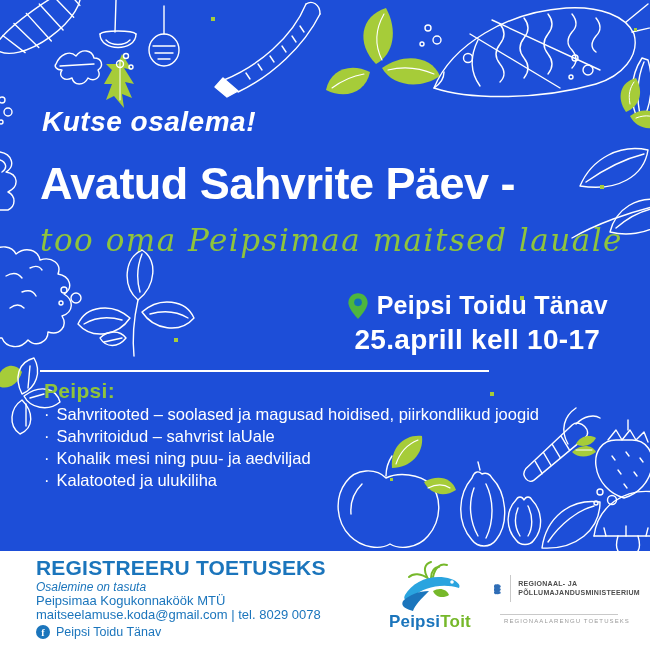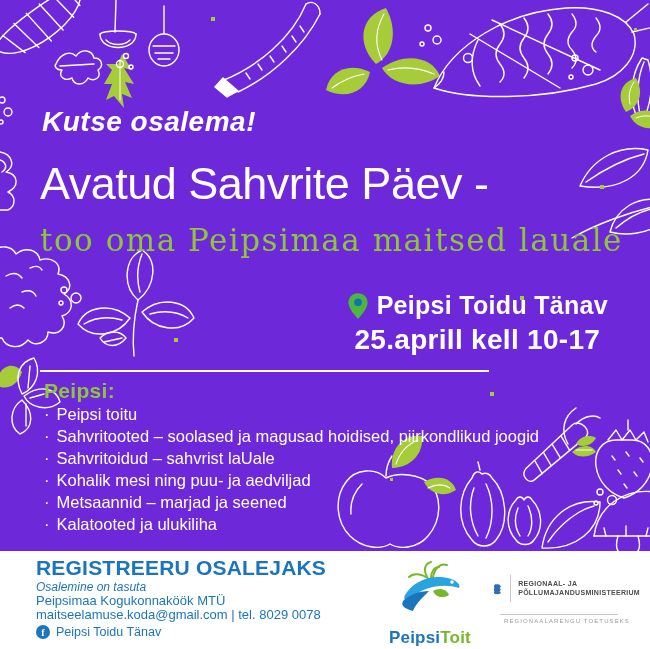--- a/index.html
+++ b/index.html
@@ -1,33 +1,33 @@
 <!DOCTYPE html>
 <html><head>
 <meta charset="utf-8">
 <style>
   html,body{margin:0;padding:0;background:#333;}
   .poster{
     position:relative;width:650px;height:649px;overflow:hidden;
-    background:#6d28d9;
+    background:#1d4ed8;
     font-family:"Liberation Sans","DejaVu Sans",sans-serif;
   }
   .doodles{position:absolute;left:0;top:0;pointer-events:none;}
   .kicker{
     position:absolute;left:42px;top:106px;
     color:#fff;font-style:italic;font-weight:600;font-size:28px;letter-spacing:.5px;
   }
   .title{
     position:absolute;left:40px;top:158px;margin:0;
-    color:#fff;font-weight:400;font-size:45px;letter-spacing:-0.5px;white-space:nowrap;
+    color:#fff;font-weight:700;font-size:45px;letter-spacing:-0.5px;white-space:nowrap;
   }
   .script-line{
     position:absolute;left:40px;top:222px;
     color:#8FC43C;font-family:"DejaVu Serif","Liberation Serif",serif;
-    font-size:31px;letter-spacing:1.5px;white-space:nowrap;
+    font-style:italic;font-size:31px;letter-spacing:1.5px;white-space:nowrap;
   }
   .location{
     position:absolute;right:42px;top:291px;
     display:flex;flex-direction:column;align-items:center;color:#fff;
   }
   .loc-row{display:flex;align-items:center;gap:8px;}
   .loc-name{font-size:25px;font-weight:700;letter-spacing:.3px;}
   .loc-date{font-size:28px;font-weight:700;margin-top:4px;letter-spacing:.3px;}
   .separator{
     position:absolute;left:40px;top:370px;width:449px;height:2px;background:#fff;border:none;
@@ -49,21 +49,21 @@
   .reg-heading{font-size:21px;font-weight:700;letter-spacing:.2px;}
   .reg-note{font-size:12px;font-style:italic;line-height:14px;}
   .reg-org,.reg-contact{font-size:13px;line-height:14px;}
   .fb-row{display:flex;align-items:center;gap:6px;margin-top:3px;}
   .fb-icon{
     width:14px;height:14px;border-radius:50%;background:#1B75BC;color:#fff;
     display:inline-flex;align-items:center;justify-content:center;
     font-size:10px;font-weight:700;font-family:"Liberation Serif",serif;
   }
   .fb-text{font-size:12.5px;}
-  .pt-logo{position:absolute;left:378px;top:10px;width:104px;display:flex;flex-direction:column;align-items:center;gap:16px;}
+  .pt-logo{position:absolute;left:378px;top:10px;width:104px;display:flex;flex-direction:column;align-items:center;}
   .pt-text{font-size:17px;font-weight:700;margin-top:1px;letter-spacing:.2px;}
   .pt-blue{color:#1B75BC;}
   .pt-green{color:#76B82A;}
   .min-logo{position:absolute;left:494px;top:23px;width:146px;}
   .min-row{display:flex;align-items:center;gap:8px;}
   .min-divider{width:1px;height:27px;background:#C9C9C9;}
   .min-text{color:#4D4D4D;font-size:7px;font-weight:700;line-height:8.5px;letter-spacing:.3px;}
   .min-line{width:118px;height:1px;background:#C9C9C9;margin:11px 0 3px 6px;}
   .min-tagline{color:#9A9A9A;font-size:6px;letter-spacing:1.1px;margin-left:10px;}
 </style>
@@ -314,32 +314,30 @@
       </svg>
       <span class="loc-name">Peipsi Toidu Tänav</span>
     </div>
     <div class="loc-date">25.aprill kell 10-17</div>
   </div>
 
   <div class="separator"></div>
 
   <div class="expect-heading">Peipsi:</div>
   <ul class="expect-list">
-    <li><span class="bullet">·</span><span>Peipsi toitu</span></li>
     <li><span class="bullet">·</span><span>Sahvritooted – soolased ja magusad hoidised, piirkondlikud joogid</span></li>
     <li><span class="bullet">·</span><span>Sahvritoidud – sahvrist laUale</span></li>
     <li><span class="bullet">·</span><span>Kohalik mesi ning puu- ja aedviljad</span></li>
-    <li><span class="bullet">·</span><span>Metsaannid – marjad ja seened</span></li>
     <li><span class="bullet">·</span><span>Kalatooted ja ulukiliha</span></li>
   </ul>
 
   <div class="footer">
 
     <div class="reg-block">
-      <div class="reg-heading">REGISTREERU OSALEJAKS</div>
+      <div class="reg-heading">REGISTREERU TOETUSEKS</div>
       <div class="reg-note">Osalemine on tasuta</div>
       <div class="reg-org">Peipsimaa Kogukonnaköök MTÜ</div>
       <div class="reg-contact">maitseelamuse.koda@gmail.com | tel. 8029 0078</div>
       <div class="fb-row">
         <span class="fb-icon">f</span>
         <span class="fb-text">Peipsi Toidu Tänav</span>
       </div>
     </div>
 
     <div class="pt-logo">

